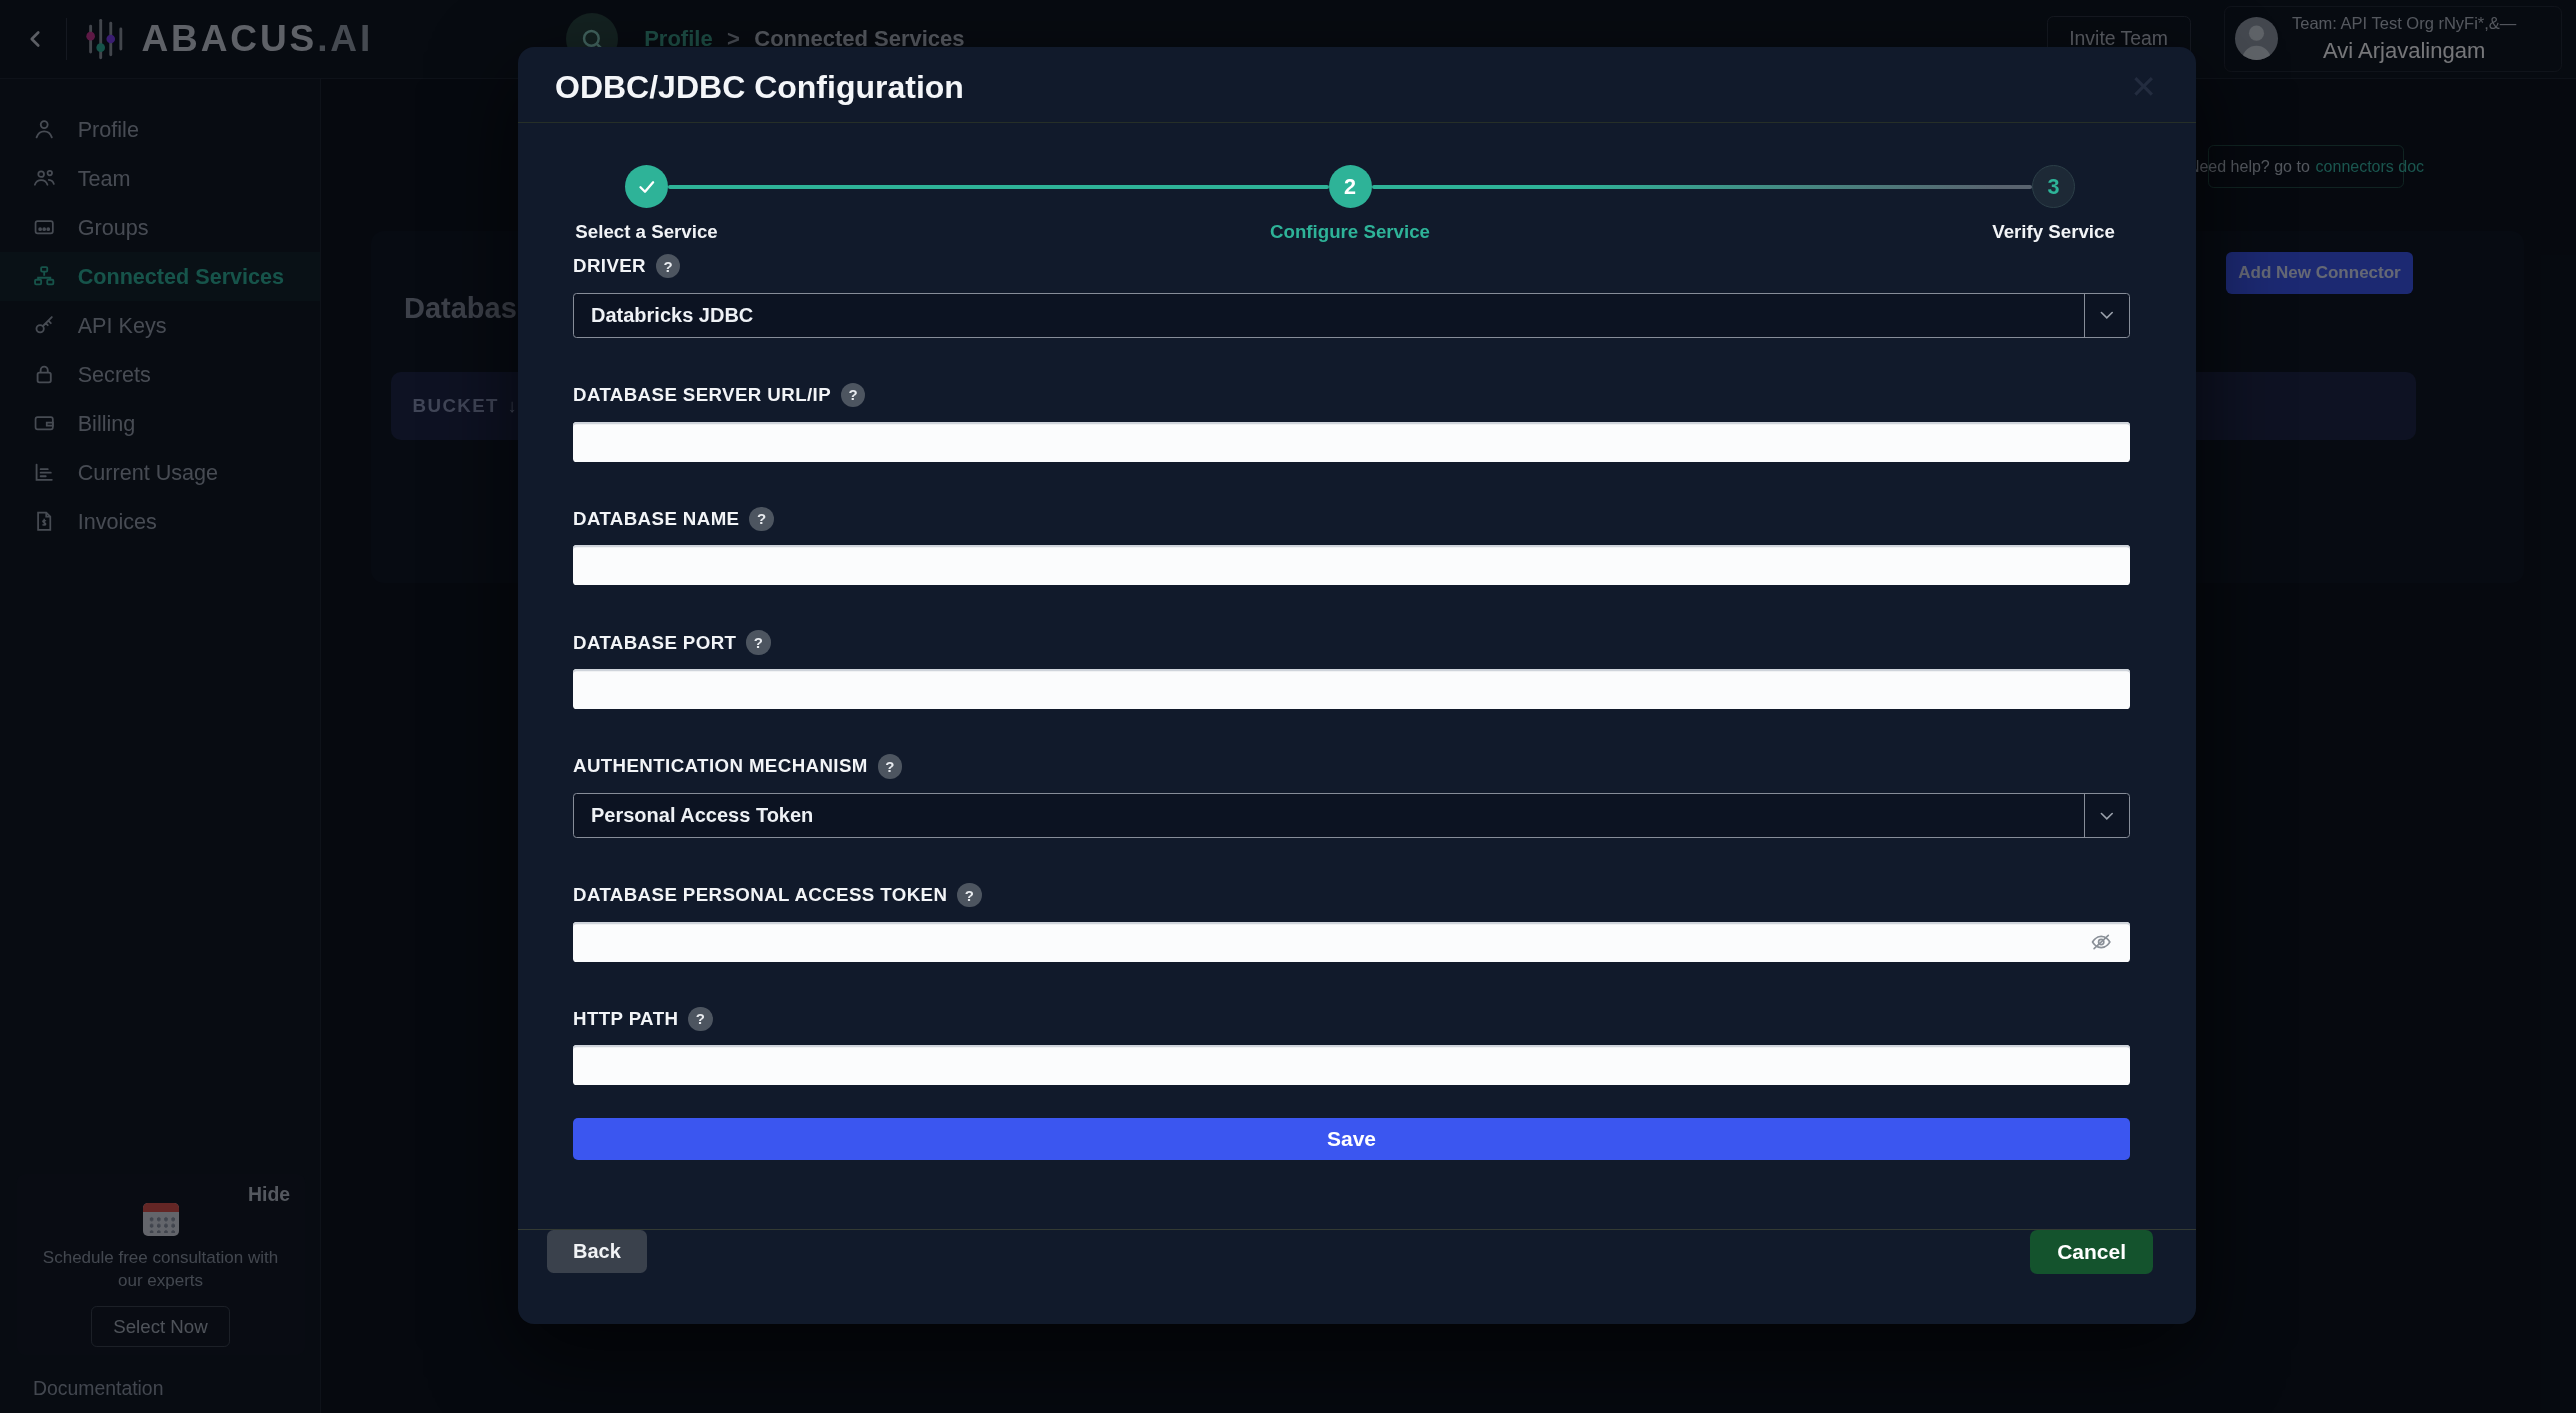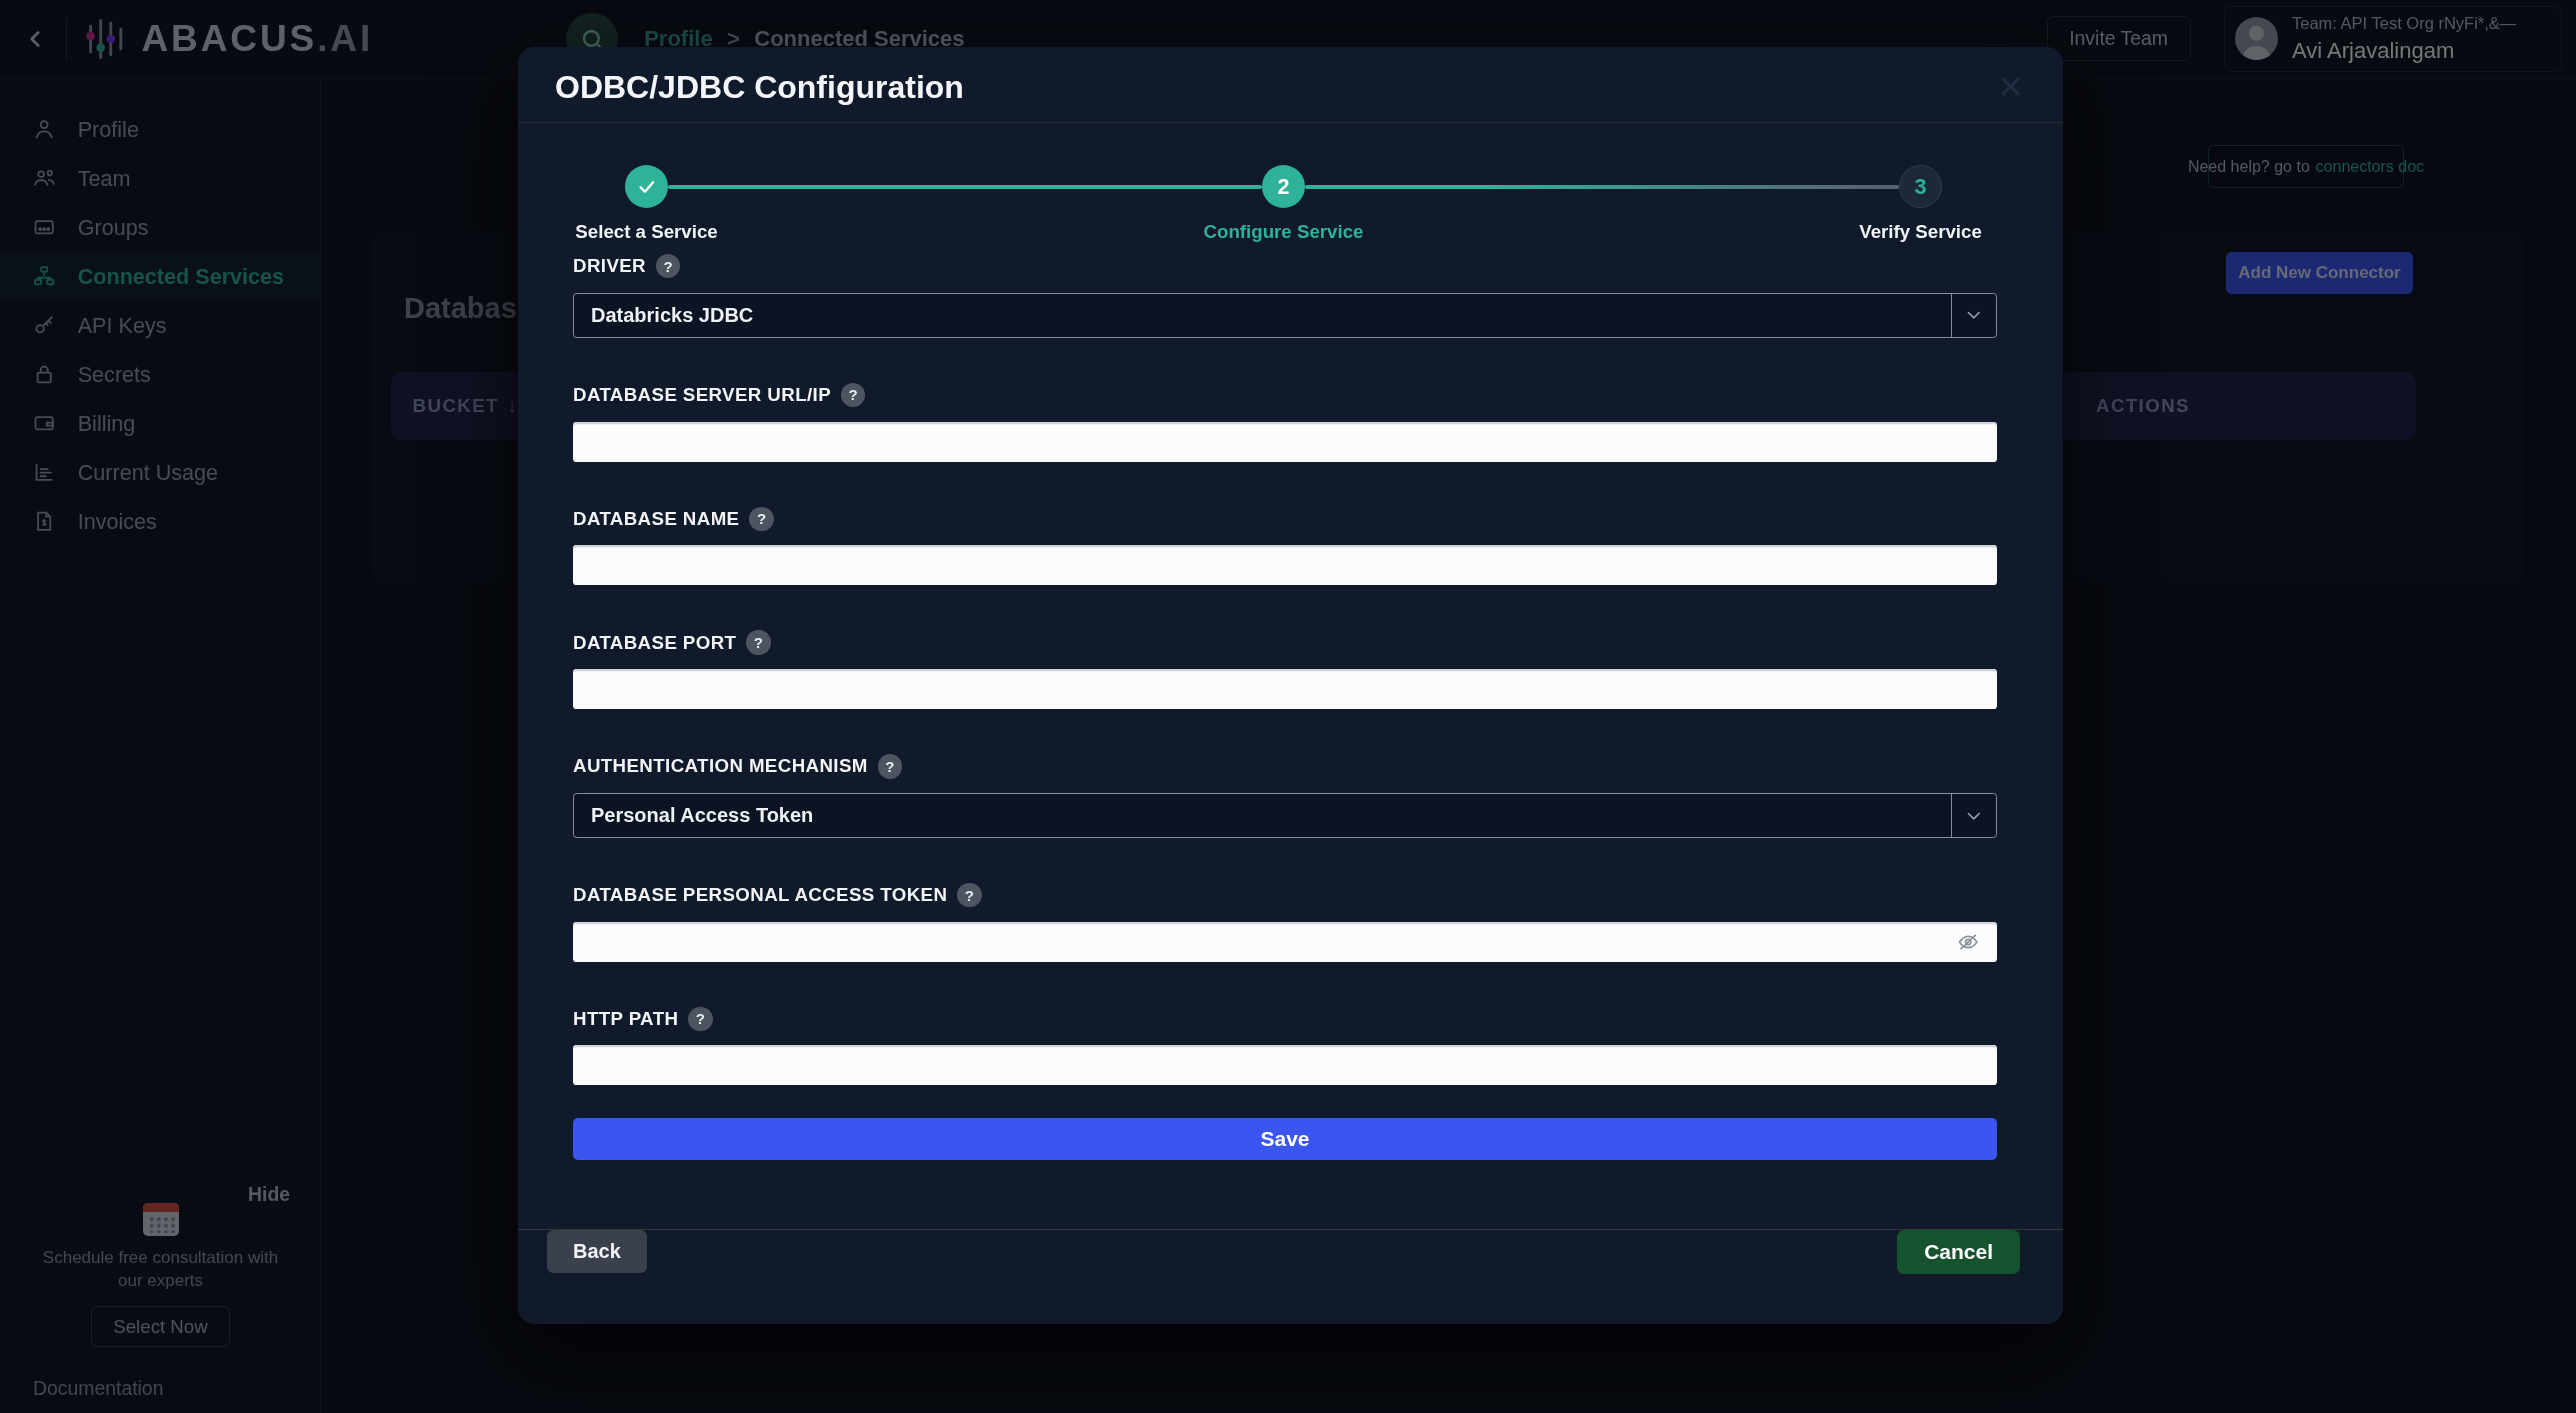--- a/index.html
+++ b/index.html
@@ -13,21 +13,21 @@
   .logo{display:flex;align-items:center;gap:13px;}
   .logo-text{font-size:37px;font-weight:bold;letter-spacing:2.9px;color:#ccd1d8;}
   .logo-text .suffix{color:#969da6;}
   .search-circle{width:52px;height:52px;border-radius:50%;background:#28453c;display:flex;align-items:center;justify-content:center;margin-left:193px;cursor:pointer;}
   .breadcrumb{display:flex;align-items:center;gap:14.4px;margin-left:26px;font-size:22px;font-weight:bold;}
   .bc-profile{color:#3da58c;cursor:pointer;}
   .bc-sep{color:#9aa1ab;}
   .bc-current{color:#b9bfc8;}
   .tb-right{margin-left:auto;display:flex;align-items:center;gap:33px;margin-right:14.4px;}
   .invite-btn{border:0.7px solid #2b323d;border-radius:6.5px;padding:10px 21.6px;font-size:19.4px;color:#c3c8d0;background:transparent;cursor:pointer;}
-  .user-chip{display:flex;align-items:center;gap:14.4px;border:0.7px solid #20262f;border-radius:7.2px;padding:7.2px 16px 7.2px 10px;min-width:338px;}
+  .user-chip{display:flex;align-items:center;gap:14.4px;border:0.7px solid #20262f;border-radius:7.2px;padding:7.2px 16px 7.2px 10px;min-width:338px;text-align:center;}
   .avatar{width:43px;height:43px;border-radius:50%;background:#929aa3;overflow:hidden;display:flex;align-items:flex-end;justify-content:center;}
   .user-lines{display:flex;flex-direction:column;gap:4.3px;}
   .user-team{font-size:16.5px;color:#b6bcc4;}
   .user-name{font-size:22px;color:#ffffff;}
 
   
   .sidebar{position:absolute;left:0;top:79px;width:321px;height:1334px;background:#0e141c;border-right:0.7px solid #1b222c;z-index:9;}
   .nav{padding-top:26px;}
   .nav-item{display:flex;align-items:center;gap:18.7px;height:49px;padding-left:30px;font-size:21.6px;color:#99a1ab;cursor:pointer;white-space:nowrap;}
   .nav-item.active{background:rgba(46,179,152,0.08);color:#2eb398;font-weight:bold;}
@@ -47,21 +47,21 @@
   .page-title{position:absolute;left:83px;top:213px;font-size:29px;font-weight:bold;color:#848b98;}
   .help-box{position:absolute;left:1887px;top:66px;width:196px;height:43px;border:0.7px solid #1f4a3f;border-radius:5.8px;display:flex;align-items:center;justify-content:center;gap:5.8px;font-size:16px;color:#b4bbc3;white-space:nowrap;}
   .help-link{color:#35b7a0;cursor:pointer;}
   .add-btn{position:absolute;left:1905px;top:173px;width:187px;height:42px;background:#3b56f0;border:none;border-radius:5.8px;color:#dbe0f5;font-size:17px;font-weight:bold;cursor:pointer;}
   .thead{position:absolute;left:70px;top:293px;width:2025px;height:68px;background:#1b2340;border-radius:10px;display:flex;align-items:center;font-size:18.7px;font-weight:bold;letter-spacing:1.4px;color:#8d95b5;}
   .th-bucket{margin-left:21.6px;display:flex;align-items:center;gap:8.6px;cursor:pointer;}
   .th-actions{position:absolute;left:1705px;}
 
   
   .overlay{position:absolute;left:0;top:0;width:2576px;height:1413px;background:rgba(3,6,11,0.55);z-index:40;}
-  .modal{position:absolute;left:518px;top:47px;width:1545px;height:1277px;background:#111a2b;border-radius:16px;z-index:50;box-shadow:0 29px 86px rgba(0,0,0,0.65);display:flex;flex-direction:column;}
+  .modal{position:absolute;left:518px;top:47px;width:1678px;height:1277px;background:#111a2b;border-radius:16px;z-index:50;box-shadow:0 29px 86px rgba(0,0,0,0.65);display:flex;flex-direction:column;}
   .m-header{height:76px;padding:21.6px 40px 0 37px;position:relative;border-bottom:0.7px solid #262f28;}
   .m-title{font-size:32px;font-weight:bold;color:#f4f6f9;}
   .m-close{position:absolute;right:39px;top:24.4px;font-size:32px;color:#232c3f;cursor:pointer;line-height:1;}
   .m-body{flex:1;padding:42px 66px 0 55px;}
 
   .stepper{display:flex;align-items:flex-start;padding:0 55px 0 52px;margin-bottom:46px;}
   .step{position:relative;width:43px;flex:none;}
   .circle{width:43px;height:43px;border-radius:50%;display:flex;align-items:center;justify-content:center;font-size:21.6px;font-weight:bold;}
   .circle.done,.circle.active{background:#2eb398;color:#fff;}
   .circle.upcoming{background:#1d2936;border:1.4px solid #2c3f48;color:#2eb398;}

